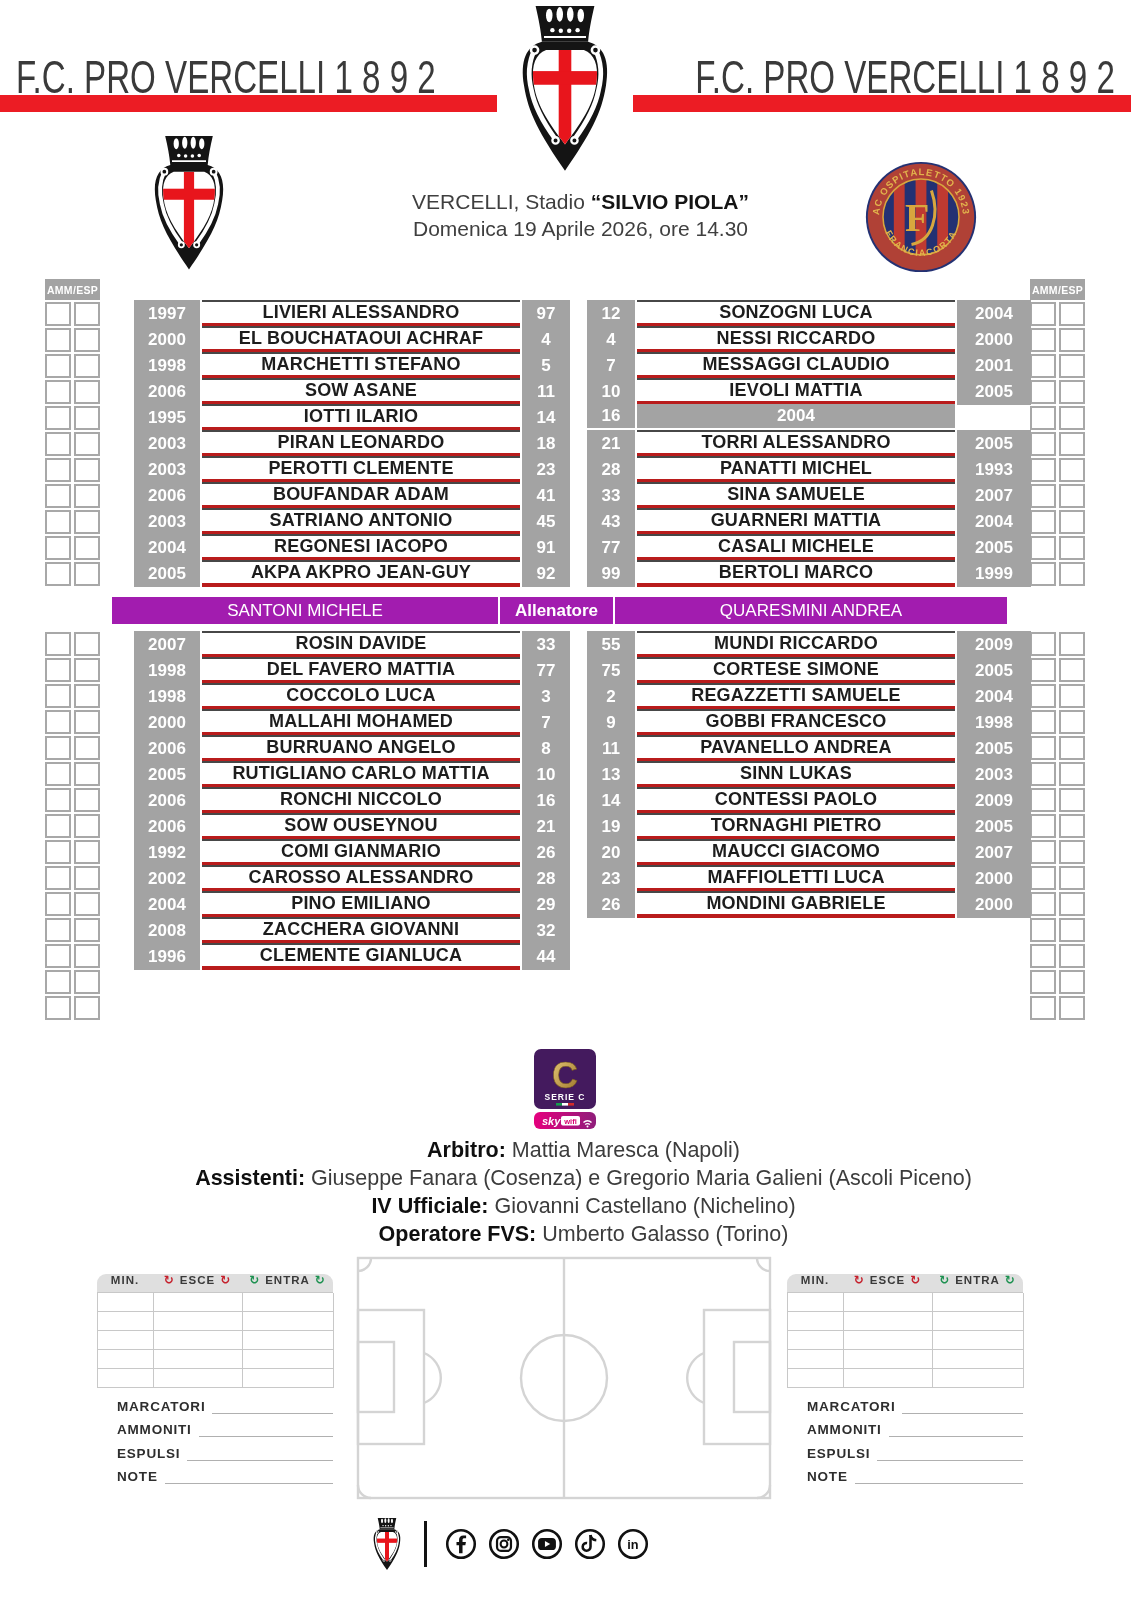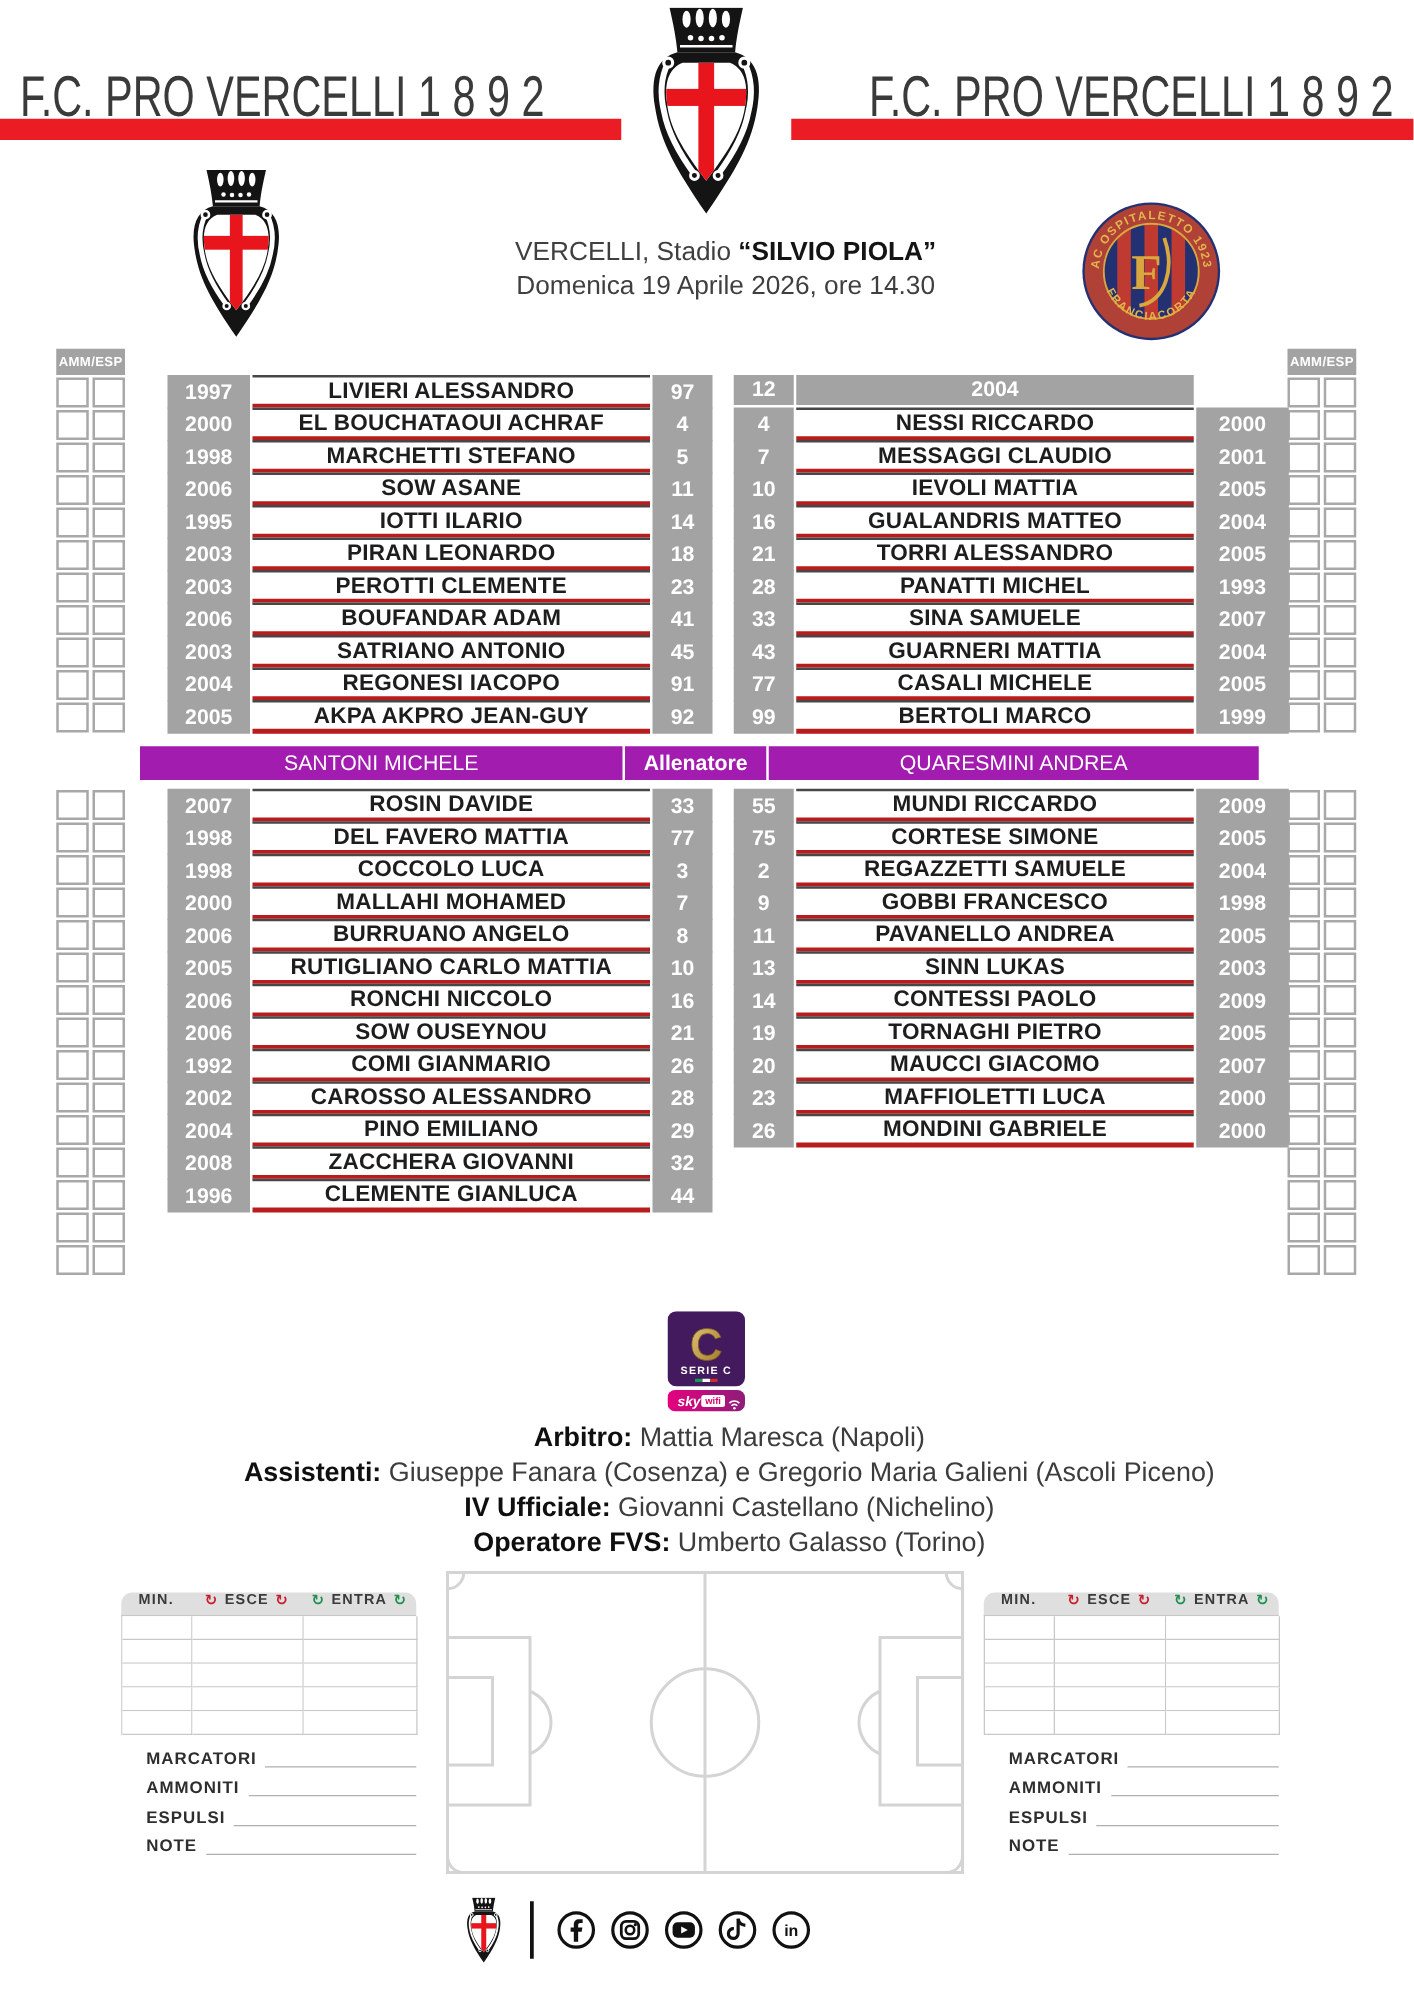--- a/index.html
+++ b/index.html
@@ -346,40 +346,40 @@
       </div>
       <div class="p-row left">
         <div class="p-cell g">2005</div>
         <div class="p-cell w">AKPA AKPRO JEAN-GUY</div>
         <div class="p-cell g">92</div>
       </div>
     </div>
   <div class="roster" style="left:565px; top:300px;">
       <div class="p-row right">
         <div class="p-cell g">12</div>
+        <div class="p-cell w">SONZOGNI LUCA</div>
         <div class="p-cell g">2004</div>
       </div>
       <div class="p-row right">
         <div class="p-cell g">4</div>
         <div class="p-cell w">NESSI RICCARDO</div>
         <div class="p-cell g">2000</div>
       </div>
       <div class="p-row right">
         <div class="p-cell g">7</div>
         <div class="p-cell w">MESSAGGI CLAUDIO</div>
         <div class="p-cell g">2001</div>
       </div>
       <div class="p-row right">
         <div class="p-cell g">10</div>
         <div class="p-cell w">IEVOLI MATTIA</div>
         <div class="p-cell g">2005</div>
       </div>
       <div class="p-row right">
         <div class="p-cell g">16</div>
-        <div class="p-cell w">GUALANDRIS MATTEO</div>
         <div class="p-cell g">2004</div>
       </div>
       <div class="p-row right">
         <div class="p-cell g">21</div>
         <div class="p-cell w">TORRI ALESSANDRO</div>
         <div class="p-cell g">2005</div>
       </div>
       <div class="p-row right">
         <div class="p-cell g">28</div>
         <div class="p-cell w">PANATTI MICHEL</div>

